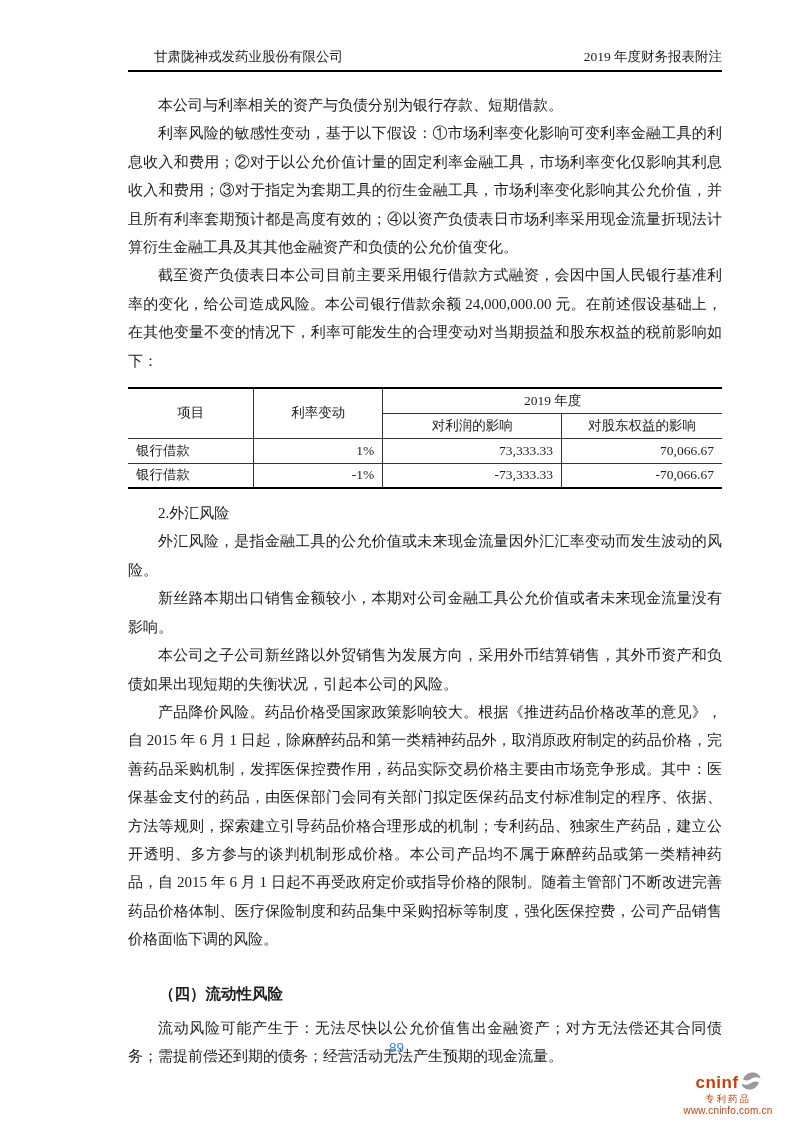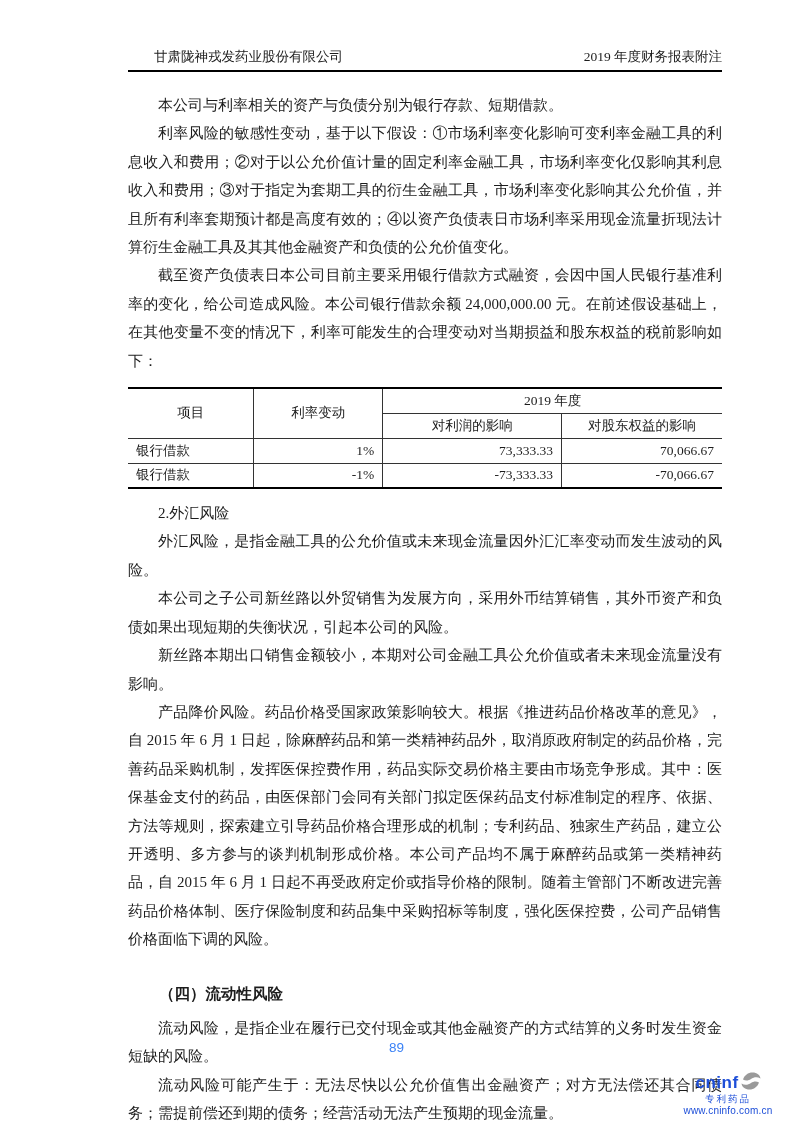--- a/index.html
+++ b/index.html
@@ -86,21 +86,21 @@
     font-size: 13.5px;
     font-family: "Liberation Sans", "DejaVu Sans", sans-serif;
     color: #3b82f6;
   }
   .logo {
     position: absolute;
     top: 1072px;
     right: 5px;
     width: 120px;
     text-align: center;
-    color: #1d4ed8;
+    color: #c2410c;
     font-family: "Liberation Sans", "DejaVu Sans", sans-serif;
     line-height: 1.15;
   }
   .logo-top {
     display: flex;
     align-items: center;
     justify-content: center;
     gap: 2px;
   }
   .logo-word {
@@ -155,25 +155,24 @@
         <td class="cell-item">银行借款</td>
         <td class="cell-num vline">-1%</td>
         <td class="cell-num vline">-73,333.33</td>
         <td class="cell-num vline">-70,066.67</td>
       </tr>
     </tbody>
       </table>
 
     <p class="para">2.外汇风险</p>
     <p class="para">外汇风险，是指金融工具的公允价值或未来现金流量因外汇汇率变动而发生波动的风险。</p>
+    <p class="para">新丝路本期出口销售金额较小，本期对公司金融工具公允价值或者未来现金流量没有影响。</p>
     <p class="para">本公司之子公司新丝路以外贸销售为发展方向，采用外币结算销售，其外币资产和负债如果出现短期的失衡状况，引起本公司的风险。</p>
-    <p class="para">新丝路本期出口销售金额较小，本期对公司金融工具公允价值或者未来现金流量没有影响。</p>
     <p class="para">产品降价风险。药品价格受国家政策影响较大。根据《推进药品价格改革的意见》，自 2015 年 6 月 1 日起，除麻醉药品和第一类精神药品外，取消原政府制定的药品价格，完善药品采购机制，发挥医保控费作用，药品实际交易价格主要由市场竞争形成。其中：医保基金支付的药品，由医保部门会同有关部门拟定医保药品支付标准制定的程序、依据、方法等规则，探索建立引导药品价格合理形成的机制；专利药品、独家生产药品，建立公开透明、多方参与的谈判机制形成价格。本公司产品均不属于麻醉药品或第一类精神药品，自 2015 年 6 月 1 日起不再受政府定价或指导价格的限制。随着主管部门不断改进完善药品价格体制、医疗保险制度和药品集中采购招标等制度，强化医保控费，公司产品销售价格面临下调的风险。</p>
     <p class="para h-bold">（四）流动性风险</p>
-    <p class="para">流动风险，是指企业在履行已交付现金或其他金融资产的方式结算的义务时发生资金短缺的风险。</p>
     <p class="para">流动风险可能产生于：无法尽快以公允价值售出金融资产；对方无法偿还其合同债务；需提前偿还到期的债务；经营活动无法产生预期的现金流量。</p>
 
   </div>
 
   <div class="footer-pagenum">89</div>
 
   <div class="logo">
     <div class="logo-top">
       <span class="logo-word">cninf</span>
       <span>

